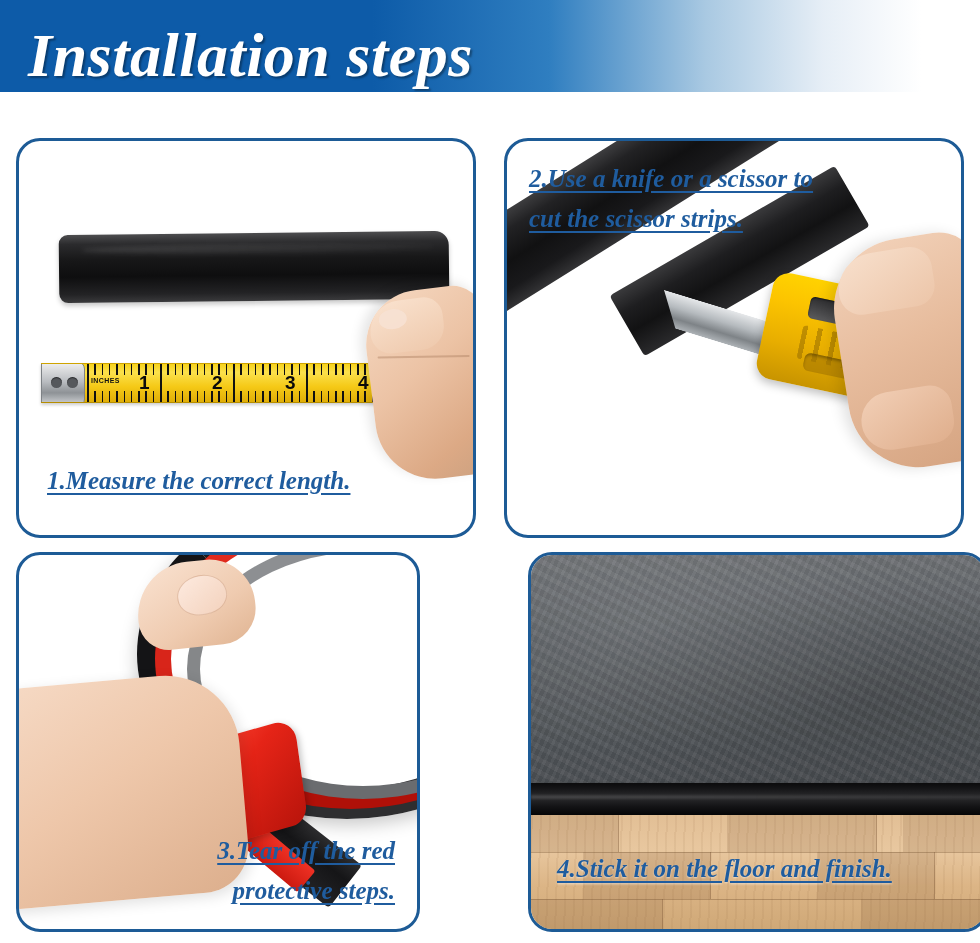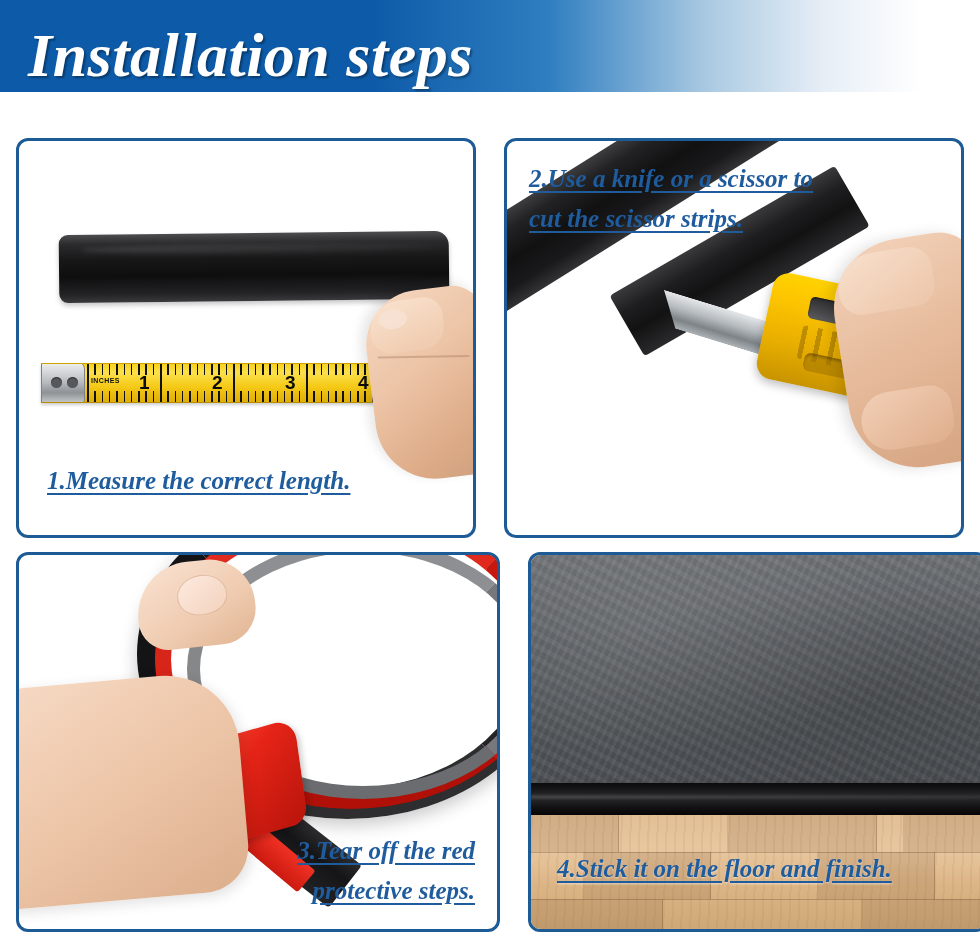--- a/index.html
+++ b/index.html
@@ -49,27 +49,27 @@
   .grid {
     position: absolute;
     left: 16px;
     top: 138px;
     width: 948px;
     height: 794px;
   }
   .panel {
     position: absolute;
     border: 3px solid #1d5b96;
-    border-radius: 12px;
+    border-radius: 24px;
     background: #ffffff;
     overflow: hidden;
   }
   #panel-1 { left: 0;   top: 0;   width: 460px; height: 400px; }
   #panel-2 { left: 488; top: 0;   width: 460px; height: 400px; }
-  #panel-3 { left: 0;   top: 414px; width: 484px; height: 380px; }
+  #panel-3 { left: 0;   top: 414px; width: 404px; height: 380px; }
   #panel-4 { left: 488px; top: 414px; width: 460px; height: 380px; margin-left: 24px; }
   #panel-2 { left: 488px; }
   #panel-1 { height: 400px; }
 
   
   .caption {
     position: absolute;
     font-family: "Liberation Serif", "DejaVu Serif", serif;
     font-style: italic;
     font-weight: bold;

